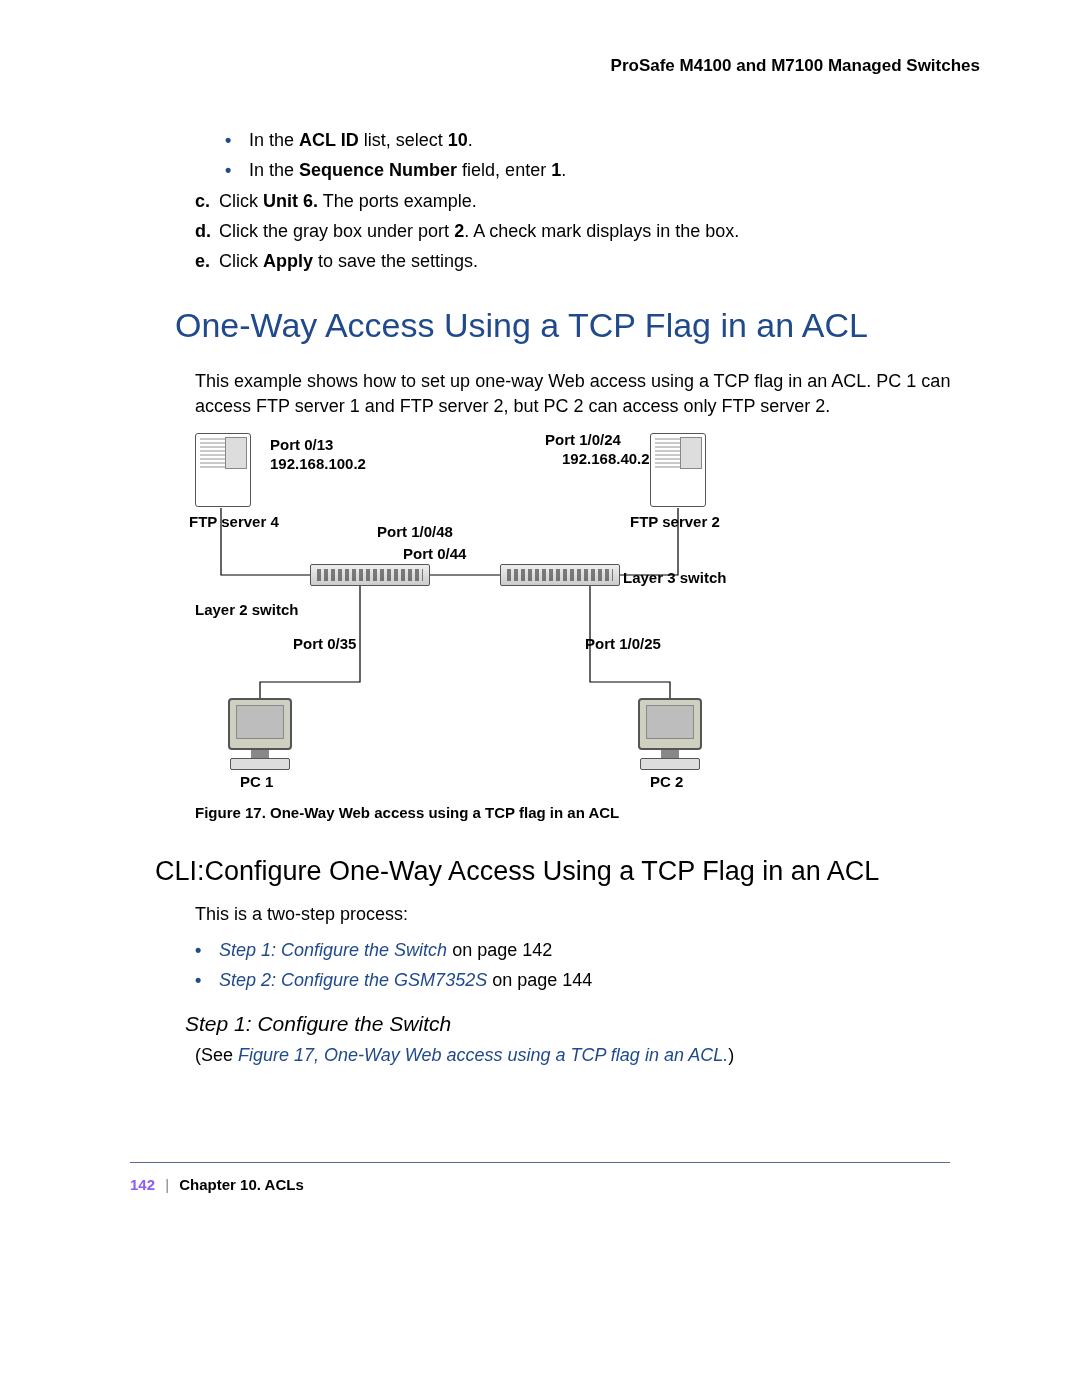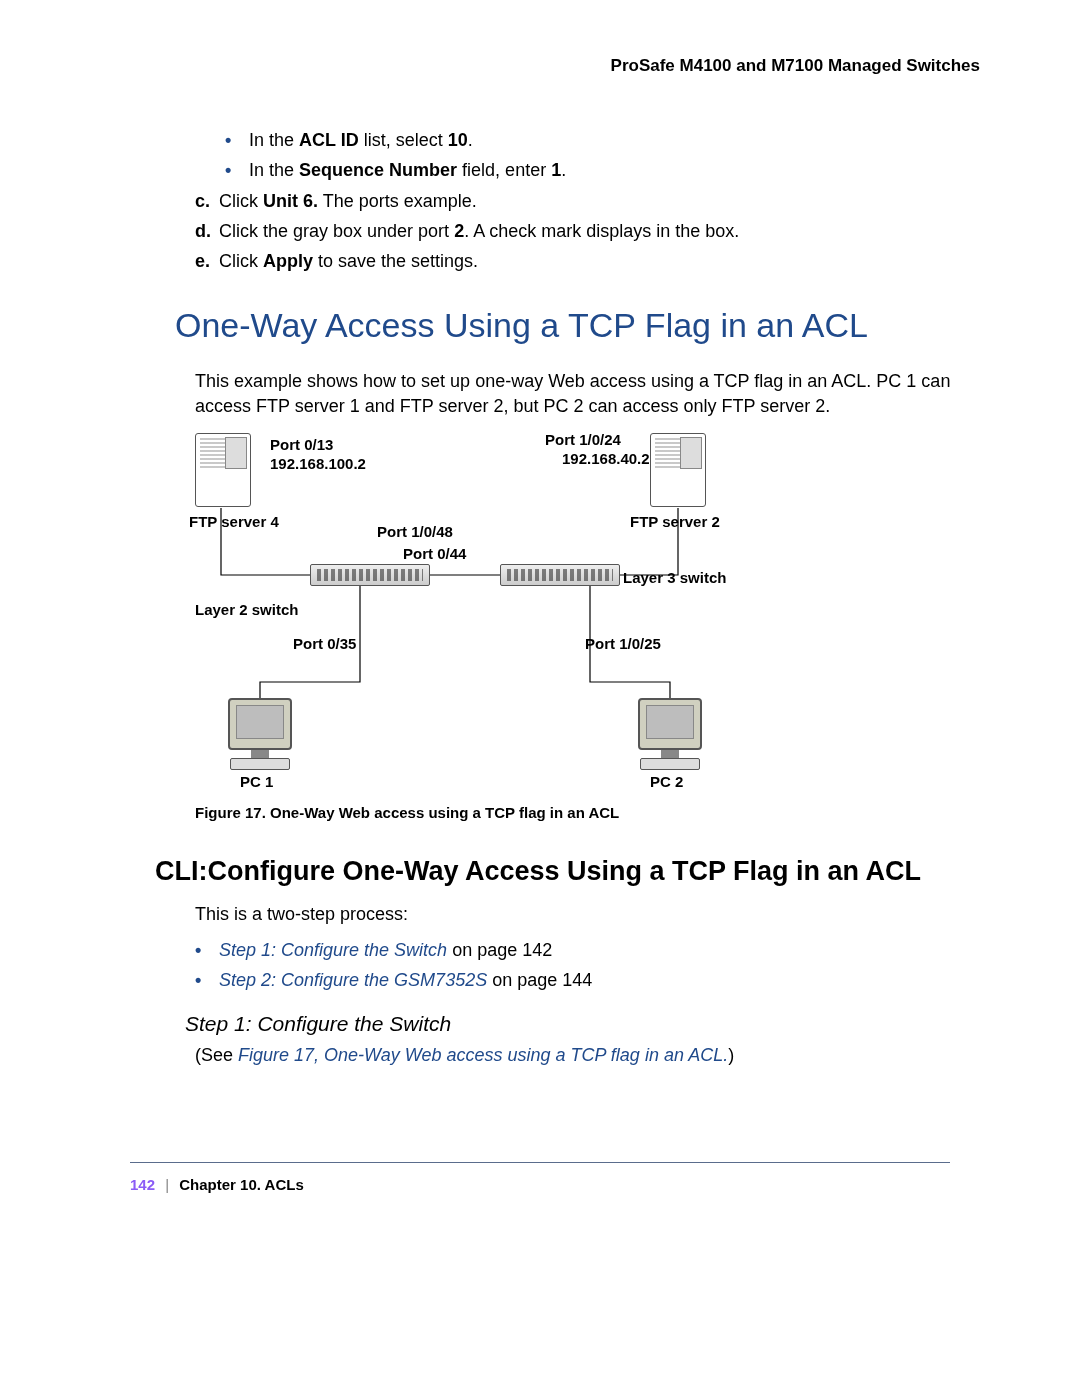--- a/index.html
+++ b/index.html
@@ -62,21 +62,21 @@
   }
   h1.blue {
     font-family: 'Trebuchet MS', 'Gill Sans', sans-serif;
     font-weight: normal;
     color: #204a8b;
     font-size: 34px;
     margin: 30px 0 20px -20px;
   }
   h2.black {
     font-family: 'Trebuchet MS', 'Gill Sans', sans-serif;
-    font-weight: bold;
+    font-weight: normal;
     font-size: 27px;
     margin: 30px 0 12px -40px;
   }
   h3.italic {
     font-family: 'Trebuchet MS', 'Gill Sans', sans-serif;
     font-style: italic;
     font-weight: normal;
     font-size: 21px;
     margin: 18px 0 4px -10px;
   }

